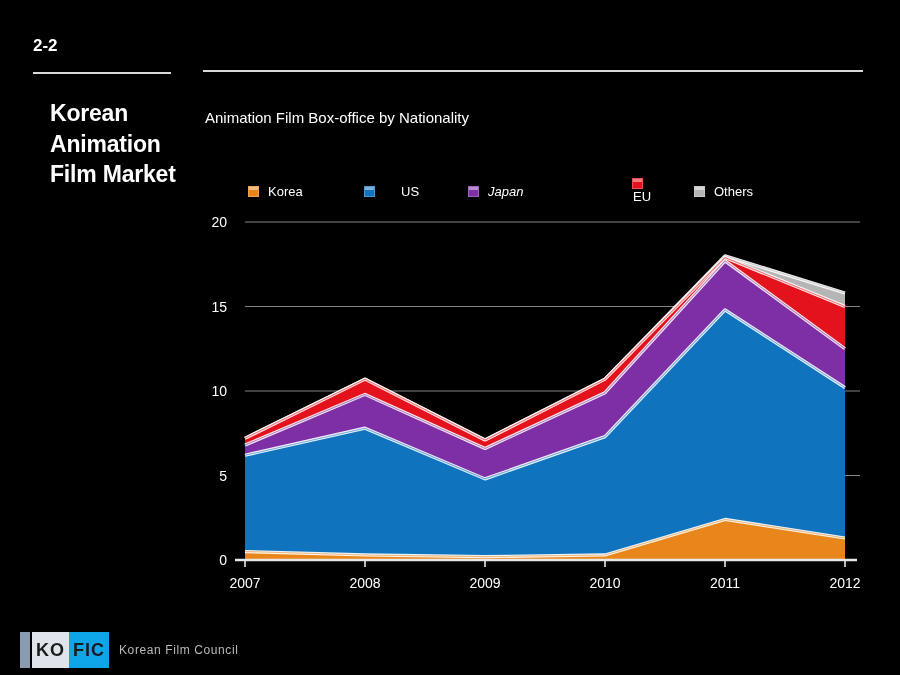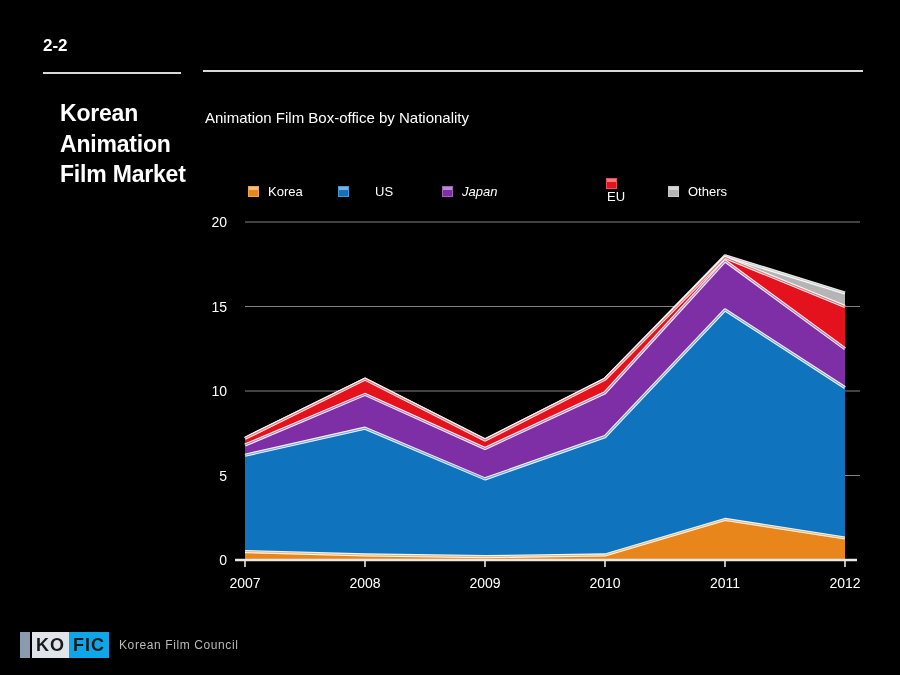--- a/index.html
+++ b/index.html
@@ -13,21 +13,21 @@
     overflow: hidden;
     font-family: "Liberation Sans", sans-serif;
     color: #ffffff;
     position: relative;
   }
 
   
   #sidebar {
     position: absolute;
     left: 0; top: 0;
-    width: 196px; height: 675px; margin-left: 10px;
+    width: 196px; height: 675px;
   }
   #slide-number {
     position: absolute;
     left: 33px; top: 36px;
     font-size: 17px;
     font-weight: bold;
     letter-spacing: 0px;
     color: #ffffff;
   }
   #sidebar-rule {
@@ -117,21 +117,21 @@
   
   #footer {
     position: absolute;
     left: 20px; top: 632px;
     display: flex;
     align-items: center;
   }
   #logo {
     display: flex;
     align-items: stretch;
-    height: 26px;
+    height: 36px;
   }
   .logo-bar {
     width: 10px;
     background: #8a9bb0;
     margin-right: 2px;
   }
   .logo-ko, .logo-fic {
     display: flex;
     align-items: center;
     justify-content: center;
@@ -157,21 +157,21 @@
   <div id="slide-number">2-2</div>
   <div id="sidebar-rule"></div>
   <div id="sidebar-title">Korean Animation Film Market</div>
 </div>
 
 <div id="header-rule"></div>
 
 <div id="chart-title">Animation Film Box-office by Nationality</div>
 
 <div id="legend">
-    <div class="legend-item" style="width: 90px;">
+    <div class="legend-item" style="width: 116px;">
       <span class="legend-swatch" style="background: rgb(232, 134, 28);"></span>
       <span class="legend-label">Korea</span>
     </div>
     <div class="legend-item" style="width: 104px; gap: 17px;">
       <span class="legend-swatch" style="background: rgb(16, 115, 190);"></span>
       <span class="legend-label">US</span>
     </div>
     <div class="legend-item" style="width: 122px; font-style: italic;">
       <span class="legend-swatch" style="background: rgb(126, 47, 166);"></span>
       <span class="legend-label">Japan</span>

